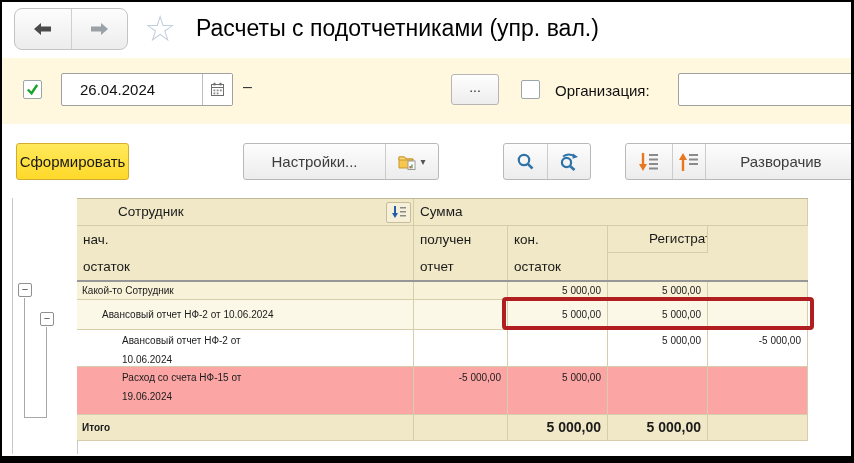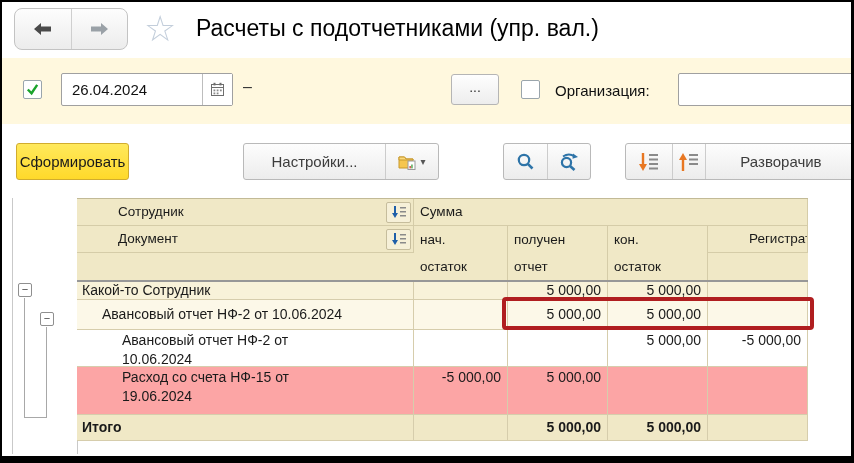--- a/index.html
+++ b/index.html
@@ -15,21 +15,21 @@
   .nav-btn { flex:1; display:flex; align-items:center; justify-content:center; cursor:pointer; }
   .nav-btn + .nav-btn { border-left:1px solid #cfcfcf; }
   .star { position:absolute; left:142px; top:6px; font-family:"DejaVu Sans",sans-serif; font-size:36px; line-height:42px; color:#c3cedb; }
   .page-title { position:absolute; left:194px; top:13px; font-size:23px; color:#000; white-space:nowrap; }
 
   
   .filterbar { position:absolute; left:0; top:56px; width:100%; height:66px; background:#fff8de; }
   .checkbox { position:absolute; width:19px; height:19px; background:#fff; border:1px solid #9aa5ac; border-radius:2px;
     display:flex; align-items:center; justify-content:center; }
   .datefield { position:absolute; top:15px; width:172px; height:33px; background:#fff; border:1px solid #a0a0a0; border-radius:2px; display:flex; }
-  .datefield input { flex:1; border:0; outline:none; background:transparent; font:15px "Liberation Sans",sans-serif; padding-left:10px; color:#111; min-width:0;}
+  .datefield input { flex:1; border:0; outline:none; background:transparent; font:15px "Liberation Sans",sans-serif; padding-left:18px; color:#111; min-width:0;}
   .calbtn { width:30px; border-left:1px solid #bdbdbd; display:flex; align-items:center; justify-content:center; cursor:pointer; background:#fff; }
   .dash { position:absolute; left:236px; top:20px; width:19px; text-align:center; font-size:16px; color:#333; }
   .morebtn { position:absolute; left:449px; top:16px; width:48px; height:31px; border:1px solid #b5b5b5; border-radius:3px;
     background:linear-gradient(#fefefe,#ededed); font-size:14px; color:#333; text-align:center; line-height:24px; cursor:pointer; }
   .orglabel { position:absolute; left:553px; top:24px; font-size:15px; color:#111; }
   .orginput { position:absolute; left:676px; top:15px; width:180px; height:33px; border:1px solid #a0a0a0; border-radius:2px;
     background:#fff; font:15px "Liberation Sans",sans-serif; padding-left:8px; }
 
   
   .toolbar { position:absolute; left:0; top:122px; width:100%; height:74px; background:#fff; }
@@ -58,21 +58,21 @@
     background:#f0e8c6; border-bottom:2px solid #979797; }
   .hcell { border-right:1px solid #d5cca8; border-bottom:1px solid #d5cca8; font-size:13.5px; color:#1a1a1a;
     padding-left:6px; line-height:26px; white-space:pre-line; overflow:hidden; }
   .hname { display:flex; align-items:center; }
   .hname .lbl { flex:1;margin-left:35px; }
   .sortbox { width:25px; height:21px; margin-right:2px; border:1px solid #c6bd9c; border-radius:2px;
     background:#f6f0d8; display:flex; align-items:center; justify-content:center; cursor:pointer; flex:none; }
   .hspan2 { grid-row:span 2; line-height:27px; border-bottom:none; }
   .hsum { grid-column:2 / 6; }
   .trow { display:grid; grid-template-columns:337px 94px 100px 100px 100px; }
-  .tcell { border-right:1px solid #d6cdac; border-bottom:1px solid #d6cdac; font-size:14px; color:#1a1a1a; overflow:hidden; }
+  .tcell { border-right:1px solid #d6cdac; border-bottom:1px solid #d6cdac; font-size:10px; color:#1a1a1a; overflow:hidden; }
   .name { white-space:pre-line; }
   .num { text-align:right; padding-right:6px; }
   .r1 { height:18px; } .r1 .tcell { line-height:17px; background:#f8f2d9; }
   .r2 { height:30px; } .r2 .tcell { line-height:29px; background:#fcf8e8; }
   .r3 { height:37px; } .r3 .tcell { line-height:19px; padding-top:1px; background:#fff; }
   .r4 { height:48px; } .r4 .tcell { line-height:19px; padding-top:1px; background:#fca5a5; }
   .rt { height:26px; } .rt .tcell { line-height:25px; background:#f0e8c6; font-weight:bold; }
   .rt .num { font-size:14px; }
   .ind1 { padding-left:5px; } .ind2 { padding-left:25px; } .ind3 { padding-left:45px; }
 
@@ -210,32 +210,20 @@
             <svg width="16" height="14" viewBox="0 0 16 14">
               <line x1="4" y1="1" x2="4" y2="9" stroke="#1f5fa9" stroke-width="2"></line>
               <polygon points="1,8 7,8 4,13" fill="#1f5fa9"></polygon>
               <rect x="9" y="2" width="6" height="1.5" fill="#8a8a8a"></rect>
                   <rect x="9" y="6" width="6" height="1.5" fill="#8a8a8a"></rect>
                   <rect x="9" y="10" width="6" height="1.5" fill="#8a8a8a"></rect>
             </svg>
           </span>
         </div>
         <div class="hcell hsum">Сумма</div>
-        <div class="hcell hname">
-          <span class="lbl">Документ</span>
-          <span class="sortbox">
-            <svg width="16" height="14" viewBox="0 0 16 14">
-              <line x1="4" y1="1" x2="4" y2="9" stroke="#1f5fa9" stroke-width="2"></line>
-              <polygon points="1,8 7,8 4,13" fill="#1f5fa9"></polygon>
-              <rect x="9" y="2" width="6" height="1.5" fill="#8a8a8a"></rect>
-                  <rect x="9" y="6" width="6" height="1.5" fill="#8a8a8a"></rect>
-                  <rect x="9" y="10" width="6" height="1.5" fill="#8a8a8a"></rect>
-            </svg>
-          </span>
-        </div>
         <div class="hcell hspan2">нач.
 остаток</div>
         <div class="hcell hspan2">получен
 отчет</div>
         <div class="hcell hspan2">кон.
 остаток</div>
         <div class="hcell hname">
           <span class="lbl">Регистратор</span>
           <span class="sortbox">
             <svg width="16" height="14" viewBox="0 0 16 14">

